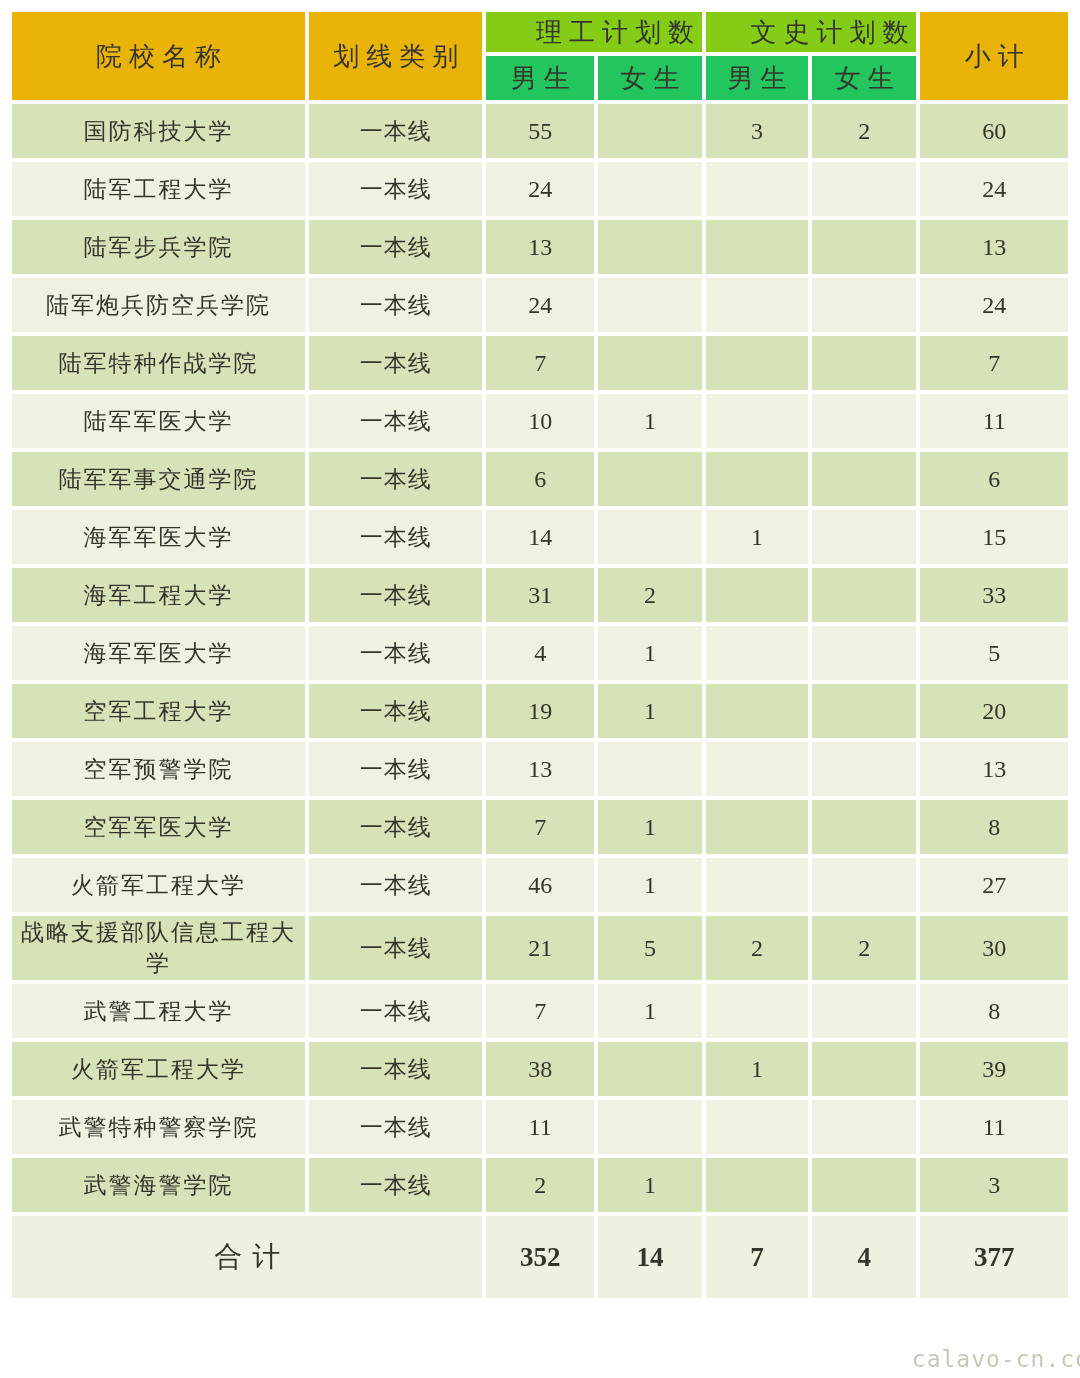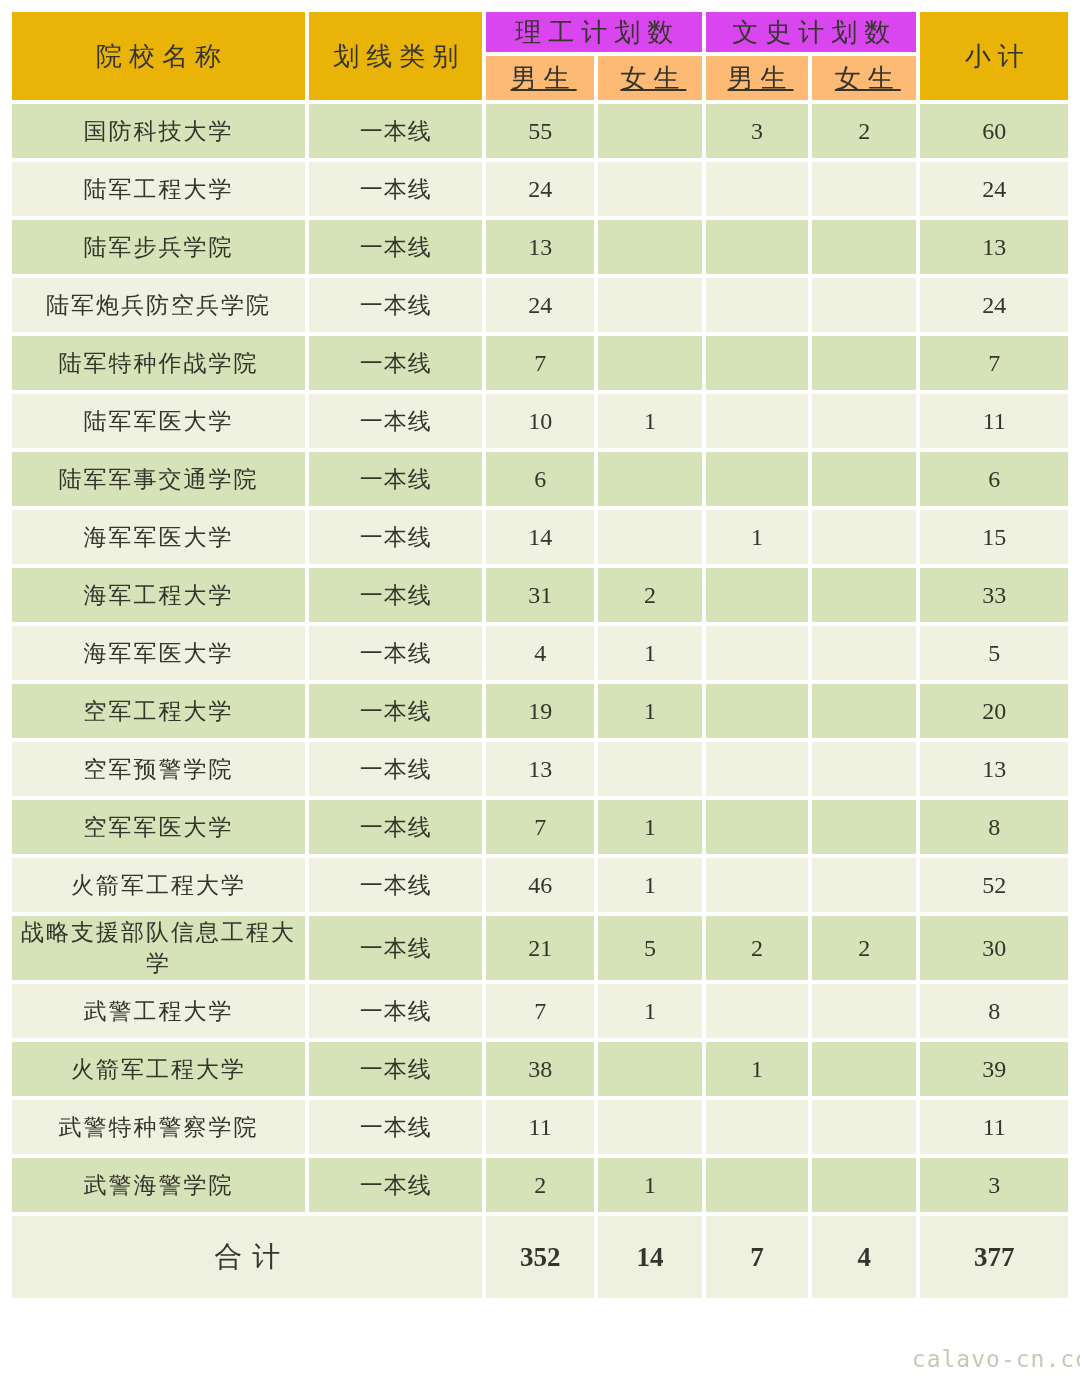--- a/index.html
+++ b/index.html
@@ -50,27 +50,27 @@
     font-weight: normal;
     overflow: hidden;
   }
   thead th {
     background: #eab308;
     font-size: 26px;
     letter-spacing: 7px;
     text-indent: 7px; 
   }
   thead th.group {
-    background: #d946ef;
+    background: #84cc16;
     height: 38px;
+    text-align: right;
   }
   thead th.sub {
-    background: #fdba74;
+    background: #22c55e;
     height: 42px;
-    text-decoration: underline;
   }
   tbody td {
     height: 52px;
     background: #eff2e0;
     font-size: 23px;
   }
   tbody tr:nth-child(odd) td {
     background: #d6e2b7;
   }
   tbody td.c-num, tfoot td.c-num {
@@ -256,21 +256,21 @@
     <td class="c-num"></td>
     <td class="c-num c-subtotal">8</td>
   </tr>
         <tr>
     <td class="c-school">火箭军工程大学</td>
     <td class="c-line">一本线</td>
     <td class="c-num">46</td>
     <td class="c-num">1</td>
     <td class="c-num"></td>
     <td class="c-num"></td>
-    <td class="c-num c-subtotal">52</td>
+    <td class="c-num c-subtotal">27</td>
   </tr>
         <tr>
     <td class="c-school">战略支援部队信息工程大学</td>
     <td class="c-line">一本线</td>
     <td class="c-num">21</td>
     <td class="c-num">5</td>
     <td class="c-num">2</td>
     <td class="c-num">2</td>
     <td class="c-num c-subtotal">30</td>
   </tr>

